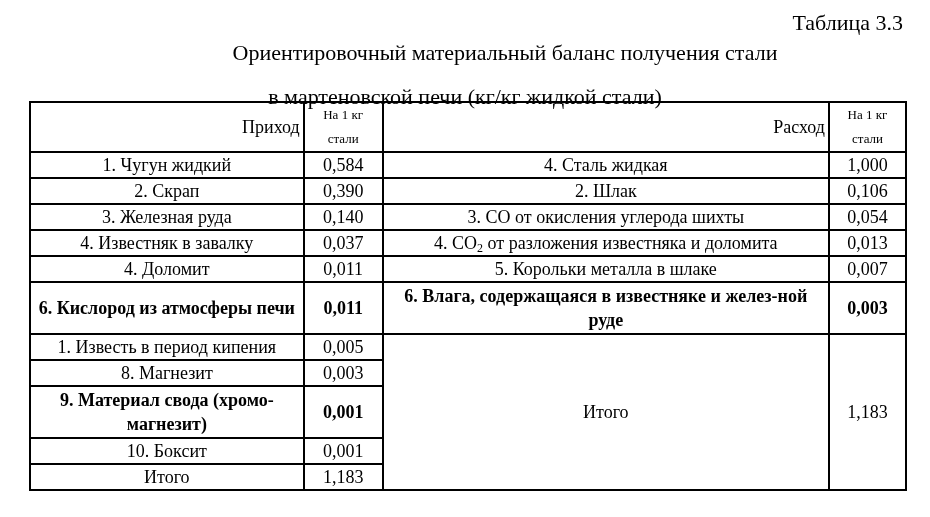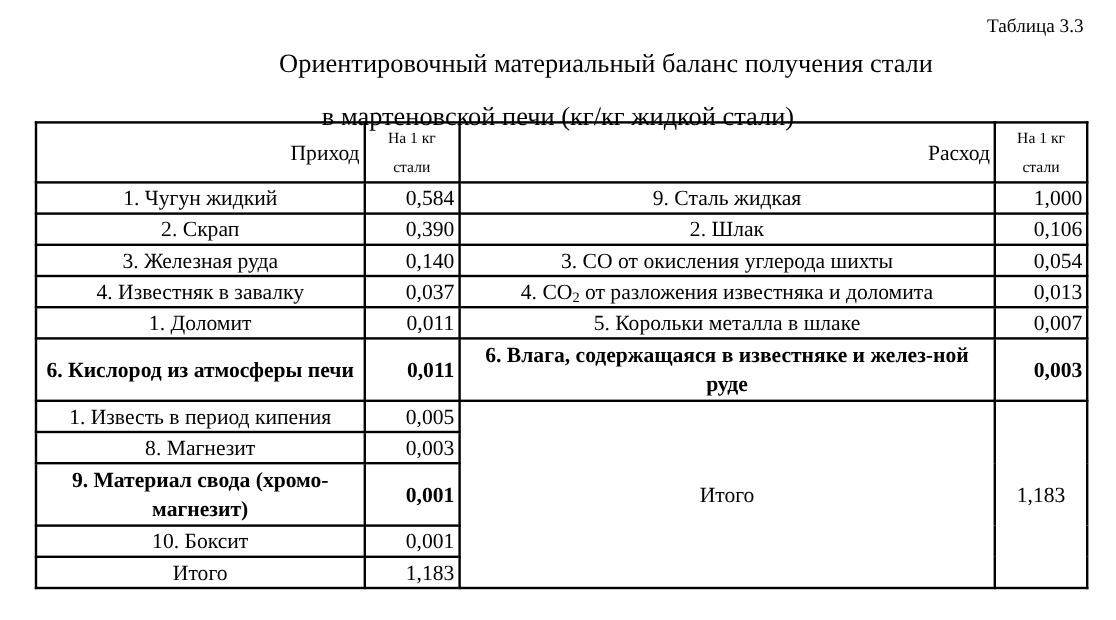--- a/index.html
+++ b/index.html
@@ -2,21 +2,21 @@
 <html><head>
 <meta charset="utf-8">
 <style>
   html, body { margin: 0; padding: 0; background: #ffffff; }
   body {
     width: 930px; height: 517px; position: relative; overflow: hidden;
     font-family: "Liberation Serif", "DejaVu Serif", serif; color: #000;
   }
   .table-label {
     position: absolute; right: 27px; top: 10px;
-    font-size: 16px; line-height: 26px;
+    font-size: 22px; line-height: 26px;
   }
   .title {
     position: absolute; left: 0; width: 930px; text-align: center;
     font-size: 22px; line-height: 26px;
   }
   .title.l1 { top: 40px; padding-left: 40px; }
   .title.l2 { top: 84px; }
   table.balance {
     position: absolute; left: 29px; top: 101px;
     border-collapse: collapse;
@@ -26,21 +26,21 @@
   table.balance td, table.balance th {
     border: 2px solid #000;
     padding: 0 3px;
     line-height: 24px;
     font-weight: normal;
     vertical-align: middle;
   }
   th.head { text-align: right; height: 48px; }
   th.unit { text-align: center; font-size: 13px; line-height: 23px; }
   td.name { text-align: center; }
-  td.val { text-align: right; }
+  td.val { text-align: center; }
   td.total-label { text-align: center; }
   td.empty { vertical-align: bottom; }
   col.c1 { width: 274px; }
   col.c2 { width: 79px; }
   col.c3 { width: 447px; }
   col.c4 { width: 77px; }
   sub { font-size: 12px; vertical-align: -3px; line-height: 0; }
   tr.r1 td { height: 24px; }
   tr.r2 td { height: 50px; font-weight: bold; }
 </style>
@@ -65,21 +65,21 @@
       <span>На 1 кг стали</span>
     </th>
     <th class="head">Расход</th>
     <th class="unit">
       <span>На 1 кг стали</span>
     </th>
   </tr>
   <tr class="r1">
     <td class="name">1. Чугун жидкий</td>
     <td class="val">0,584</td>
-    <td class="name">9. Сталь жидкая</td>
+    <td class="name">4. Сталь жидкая</td>
     <td class="val">1,000</td>
   </tr>
   <tr class="r1">
     <td class="name">2. Скрап</td>
     <td class="val">0,390</td>
     <td class="name">2. Шлак</td>
     <td class="val">0,106</td>
   </tr>
   <tr class="r1">
     <td class="name">3. Железная руда</td>
@@ -87,21 +87,21 @@
     <td class="name">3. CO от окисления углерода шихты</td>
     <td class="val">0,054</td>
   </tr>
   <tr class="r1">
     <td class="name">4. Известняк в завалку</td>
     <td class="val">0,037</td>
     <td class="name"><span>4. CO</span><sub>2</sub><span> от разложения известняка и доломита</span></td>
     <td class="val">0,013</td>
   </tr>
   <tr class="r1">
-    <td class="name">1. Доломит</td>
+    <td class="name">4. Доломит</td>
     <td class="val">0,011</td>
     <td class="name">5. Корольки металла в шлаке</td>
     <td class="val">0,007</td>
   </tr>
   <tr class="r2">
     <td class="name">6. Кислород из атмосферы печи</td>
     <td class="val">0,011</td>
     <td class="name">6. Влага, содержащаяся в известняке и желез-ной руде</td>
     <td class="val">0,003</td>
   </tr>

